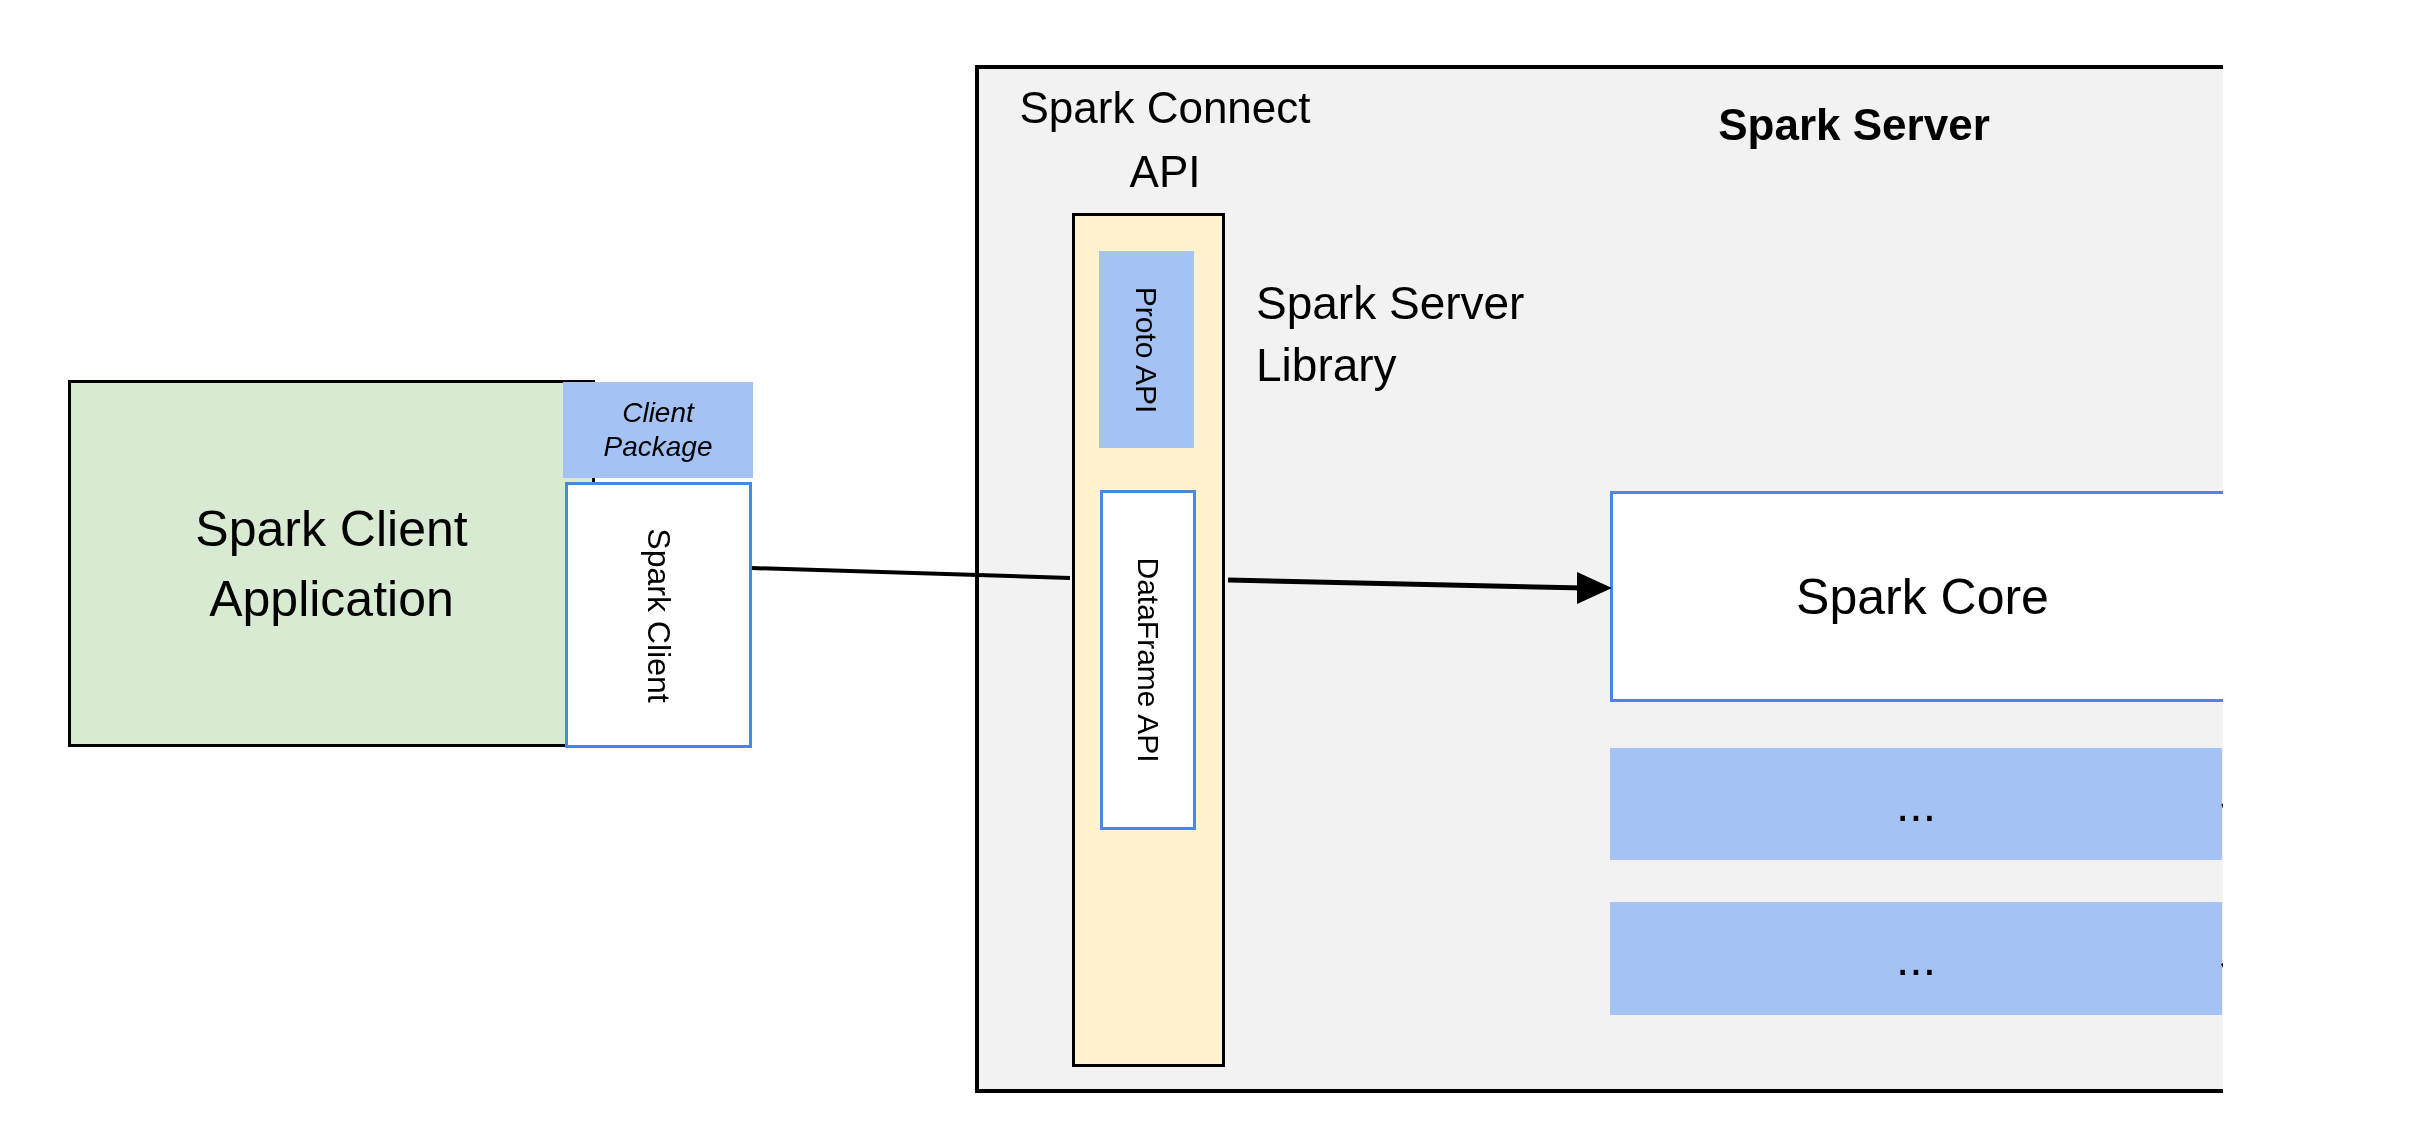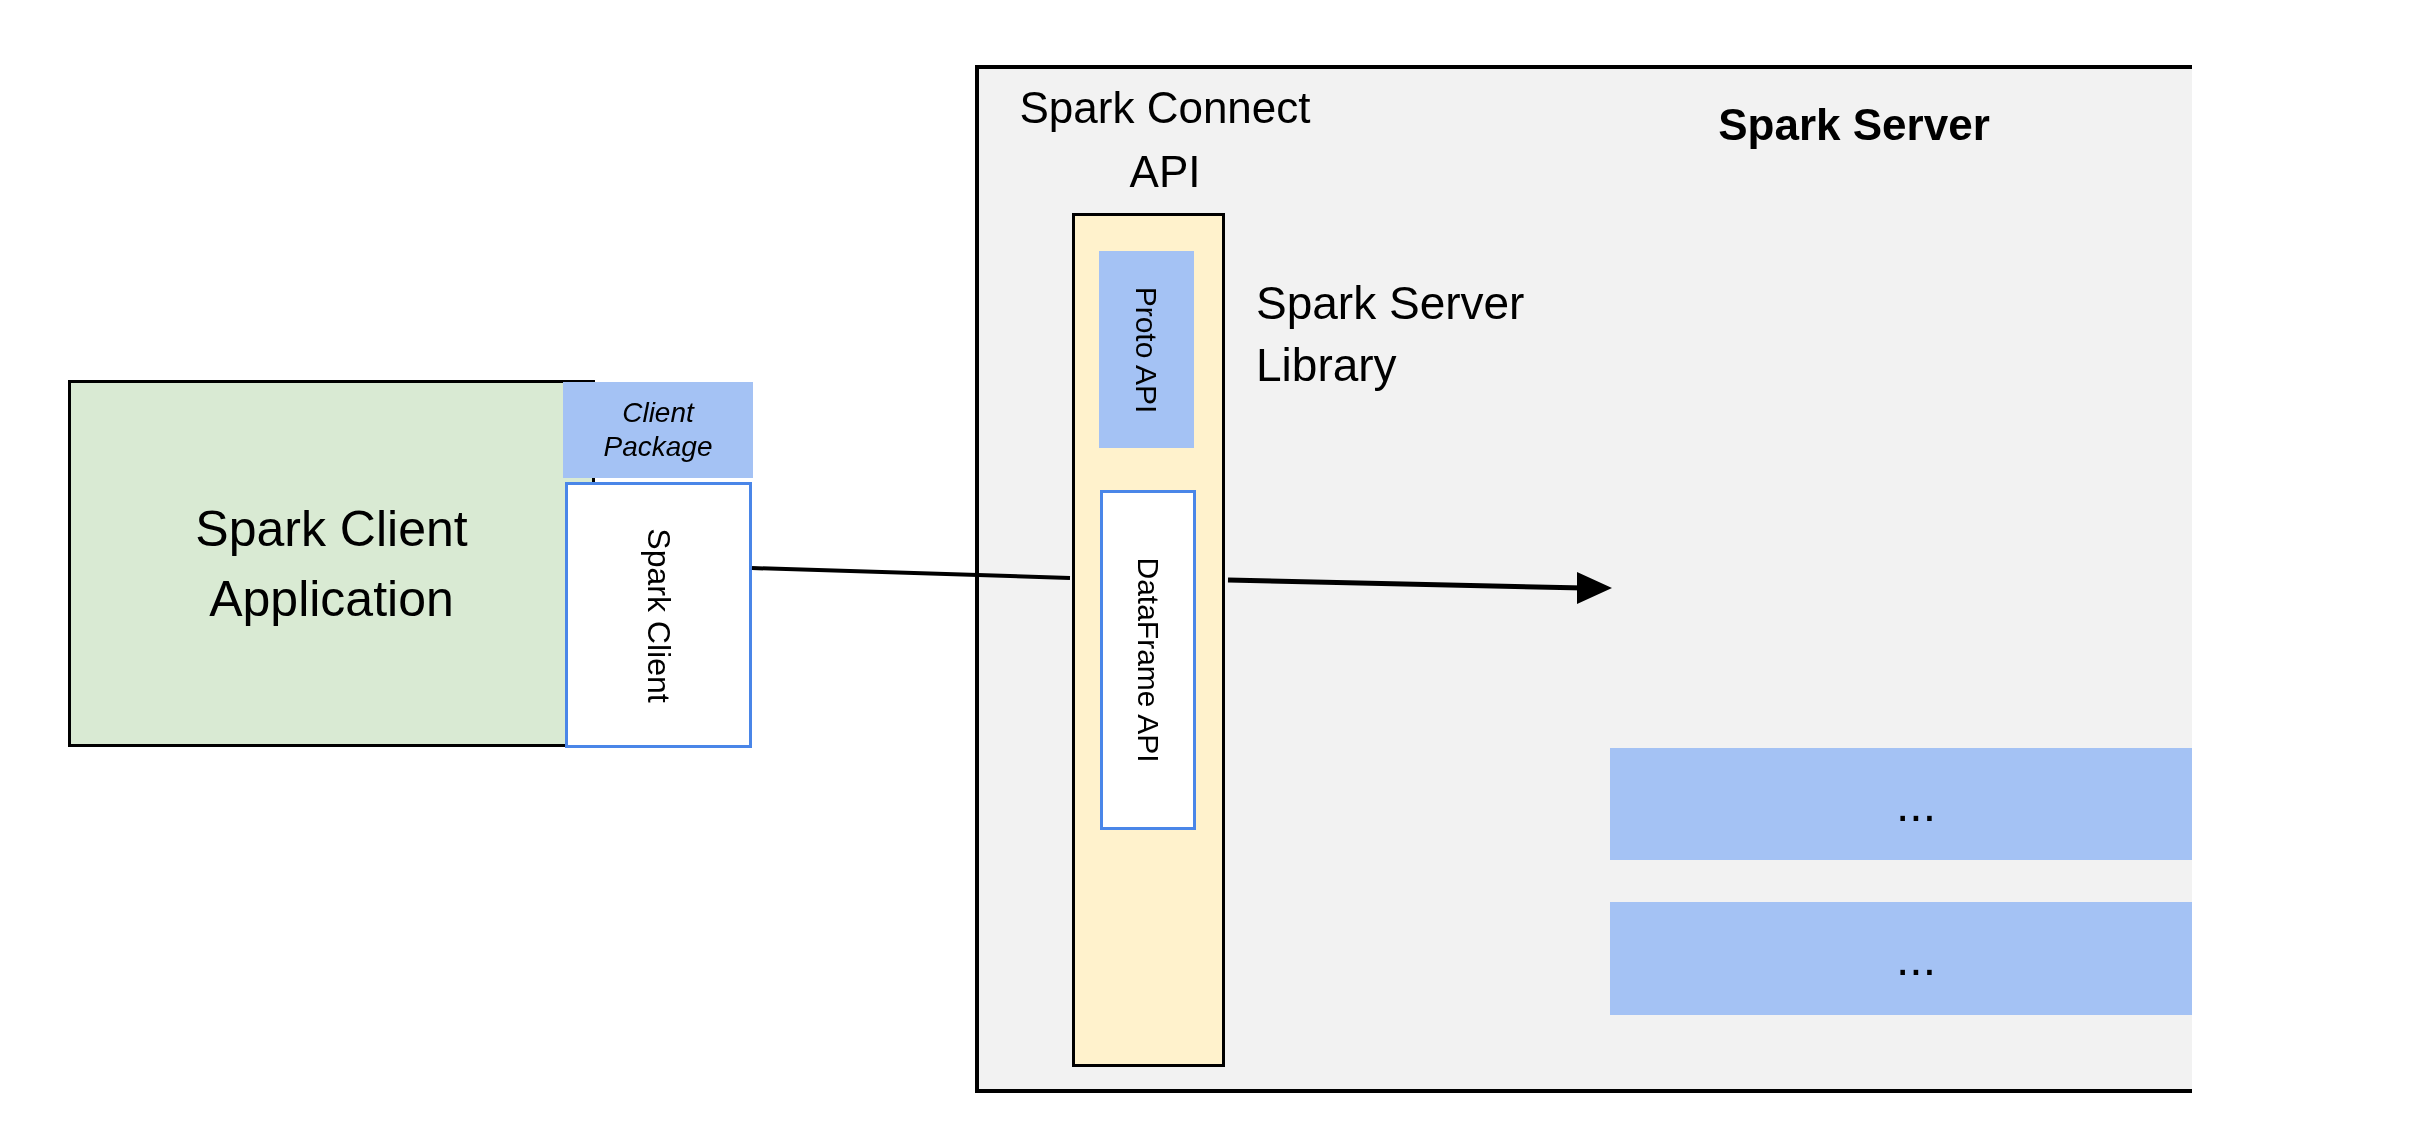--- a/index.html
+++ b/index.html
@@ -8,20 +8,21 @@
     background: #ffffff;
     font-family: "Liberation Sans", sans-serif;
     color: #000000;
   }
   .canvas {
     position: relative;
     width: 2192px;
     height: 1135px;
     background: #ffffff;
     overflow: hidden;
+    padding-left: 31px;
   }
   .abs { position: absolute; box-sizing: border-box; }
 
   
   .outer-panel {
     left: 975px; top: 65px; width: 1397px; height: 1028px;
     background: #f2f2f2;
     border: 4px solid #000000;
     z-index: 1;
   }
@@ -162,20 +163,21 @@
   <div class="abs yellow-box"></div>
   <div class="abs proto-box">
     <div class="vtext vtext-30">Proto API</div>
   </div>
   <div class="abs dataframe-box">
     <div class="vtext vtext-30">DataFrame API</div>
   </div>
   <div class="abs library-label">Spark Server
 Library</div>
 
+  <div class="abs core-box">Spark Core</div>
   <div class="abs dots-box-1">...</div>
   <div class="abs dots-box-2">...</div>
 
   <svg class="abs overlay" width="2435" height="1135" viewBox="0 0 2435 1135" xmlns="http://www.w3.org/2000/svg">
 
     <line x1="752" y1="568" x2="1070" y2="578" stroke="#000000" stroke-width="4"></line>
 
     <line x1="1228" y1="580" x2="1584" y2="588" stroke="#000000" stroke-width="5"></line>
     <polygon points="1612,588 1577,572 1577,604" fill="#000000"></polygon>
 

